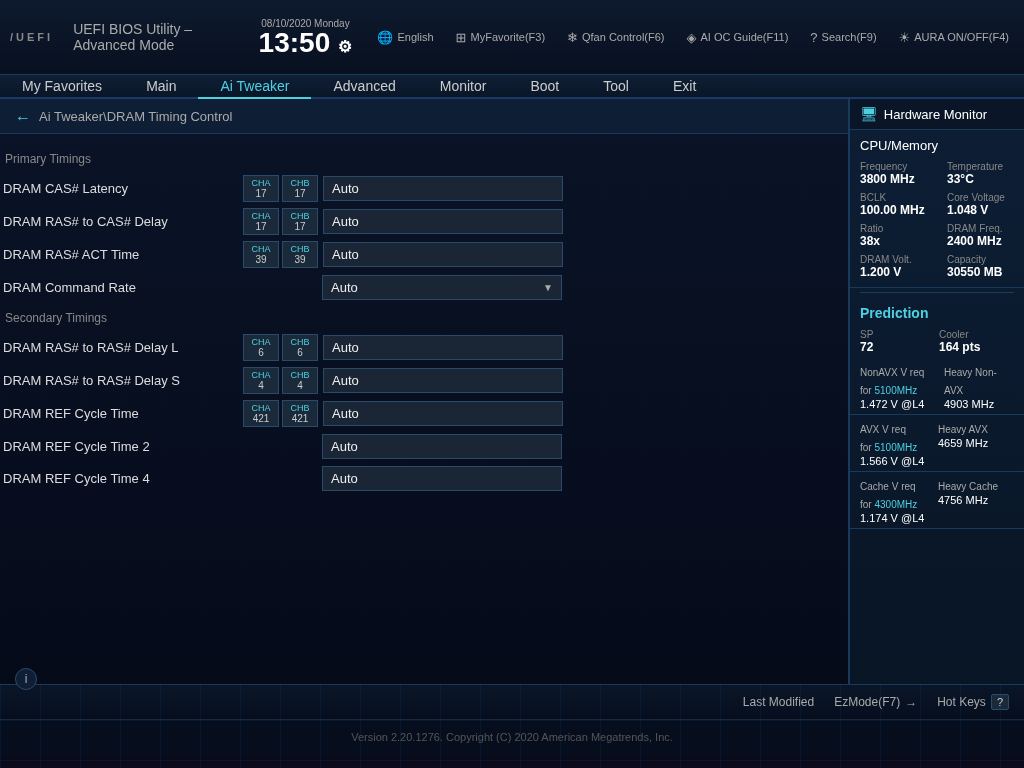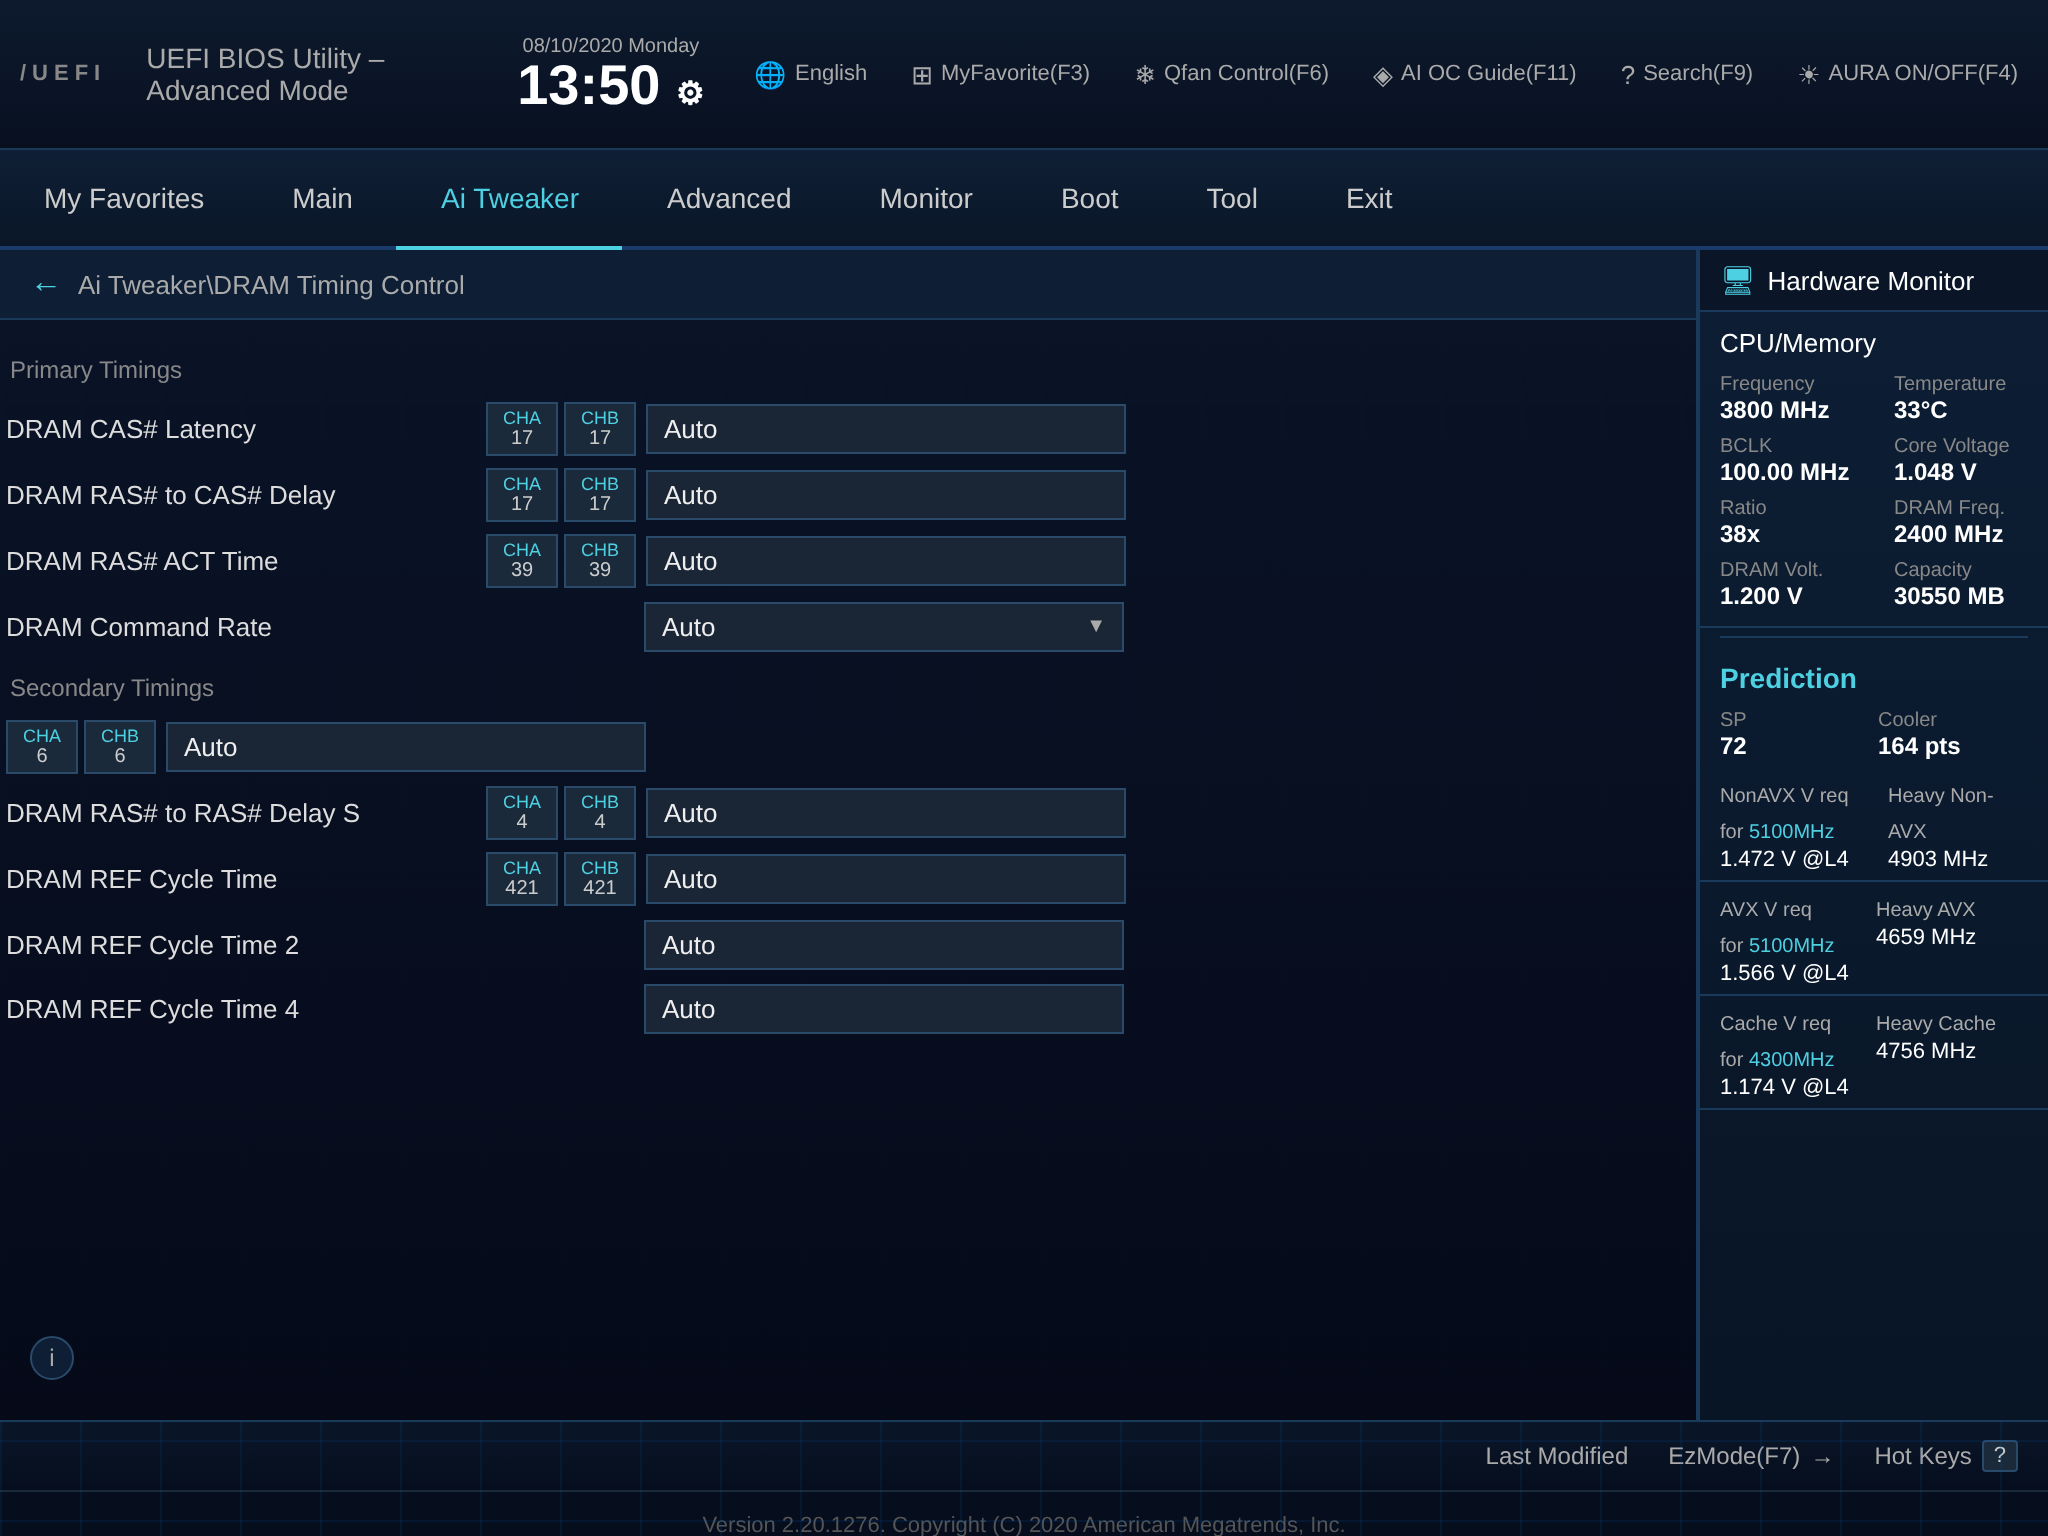--- a/index.html
+++ b/index.html
@@ -90,21 +90,21 @@
       padding: 2px 5px;
       border-radius: 3px;
     }
     .top-icon-item .icon-sym {
       font-size: 13px;
     }
 
     
     .nav-bar {
       width: 100%;
-      height: 50px;
+      height: 24px;
       background: linear-gradient(180deg, #0f1f35 0%, #0a1628 100%);
       display: flex;
       align-items: stretch;
       border-bottom: 2px solid #1a3a6a;
       position: relative;
       z-index: 10;
     }
     .nav-item {
       padding: 0 22px;
       display: flex;
@@ -484,20 +484,21 @@
         <div class="no-channel"></div>
         <div class="setting-value-dropdown">
           <span>Auto</span>
           <span class="dd-arrow">▼</span>
         </div>
       </div>
 
       <div class="section-title">Secondary Timings</div>
 
       <div class="setting-row">
+        <div class="setting-label">DRAM RAS# to RAS# Delay L</div>
         <div class="channel-boxes">
           <div class="channel-box">
             <span class="ch-label">CHA</span>6
           </div>
           <div class="channel-box">
             <span class="ch-label">CHB</span>6
           </div>
         </div>
         <div class="setting-value">Auto</div>
       </div>

